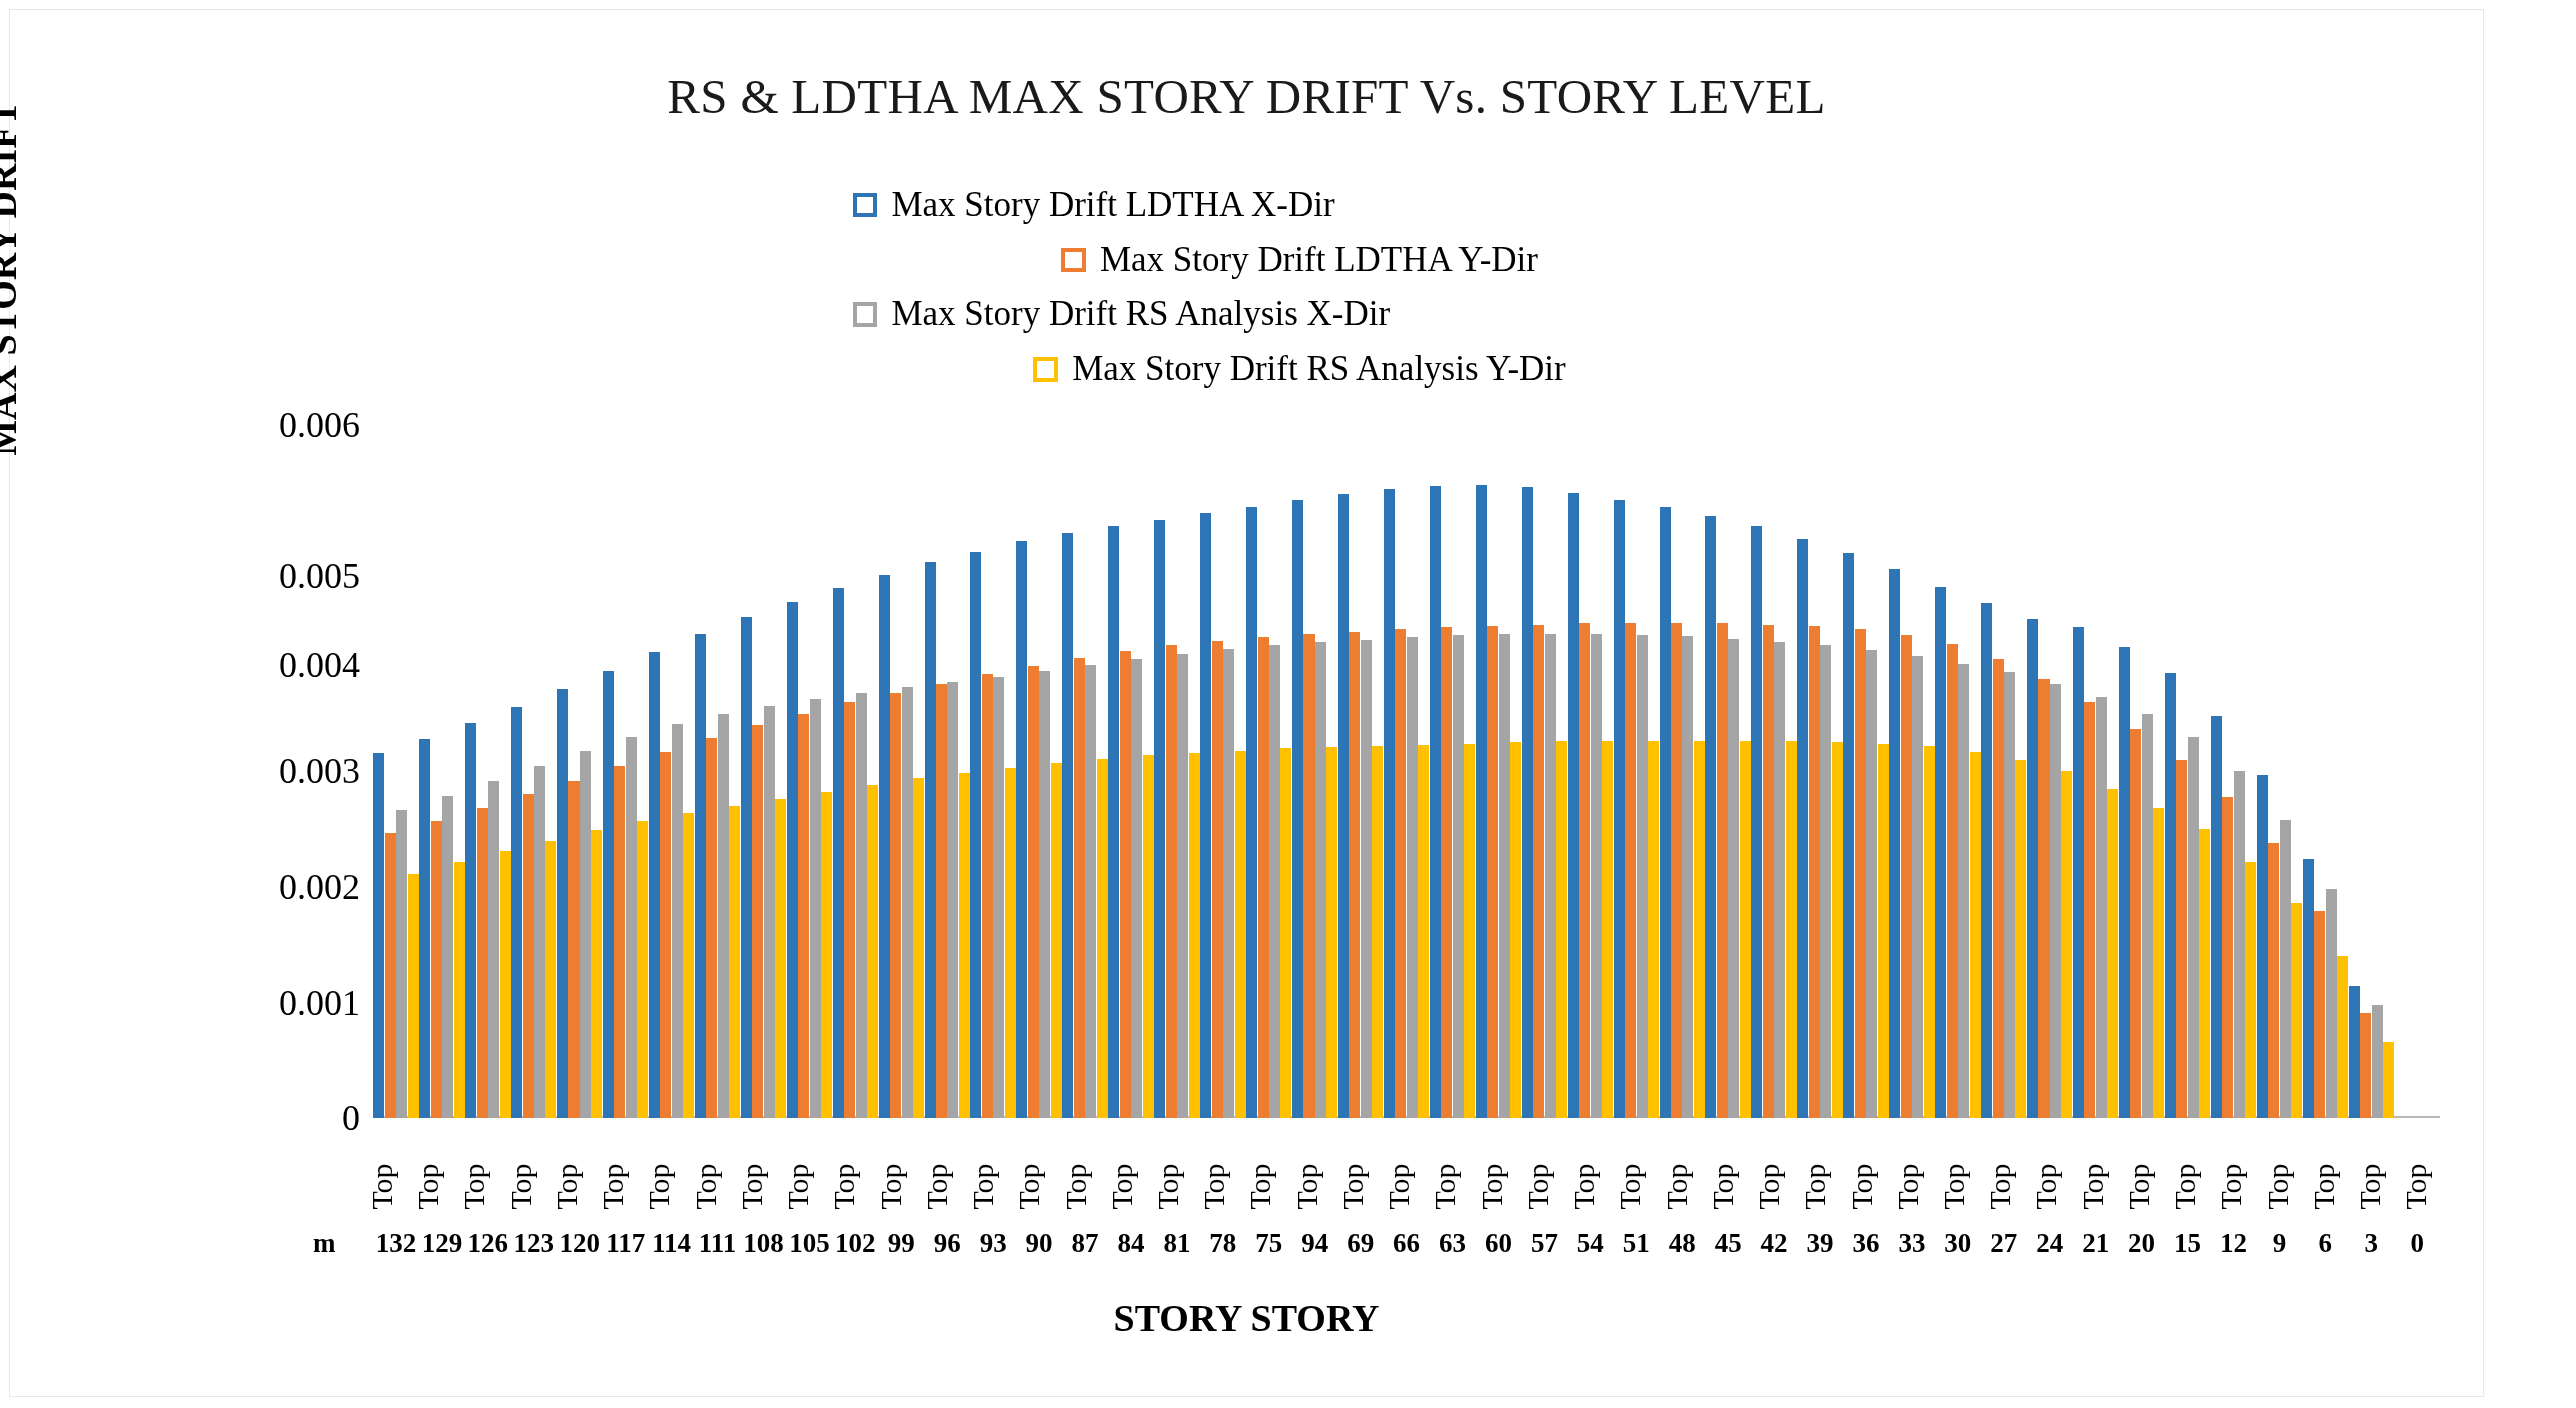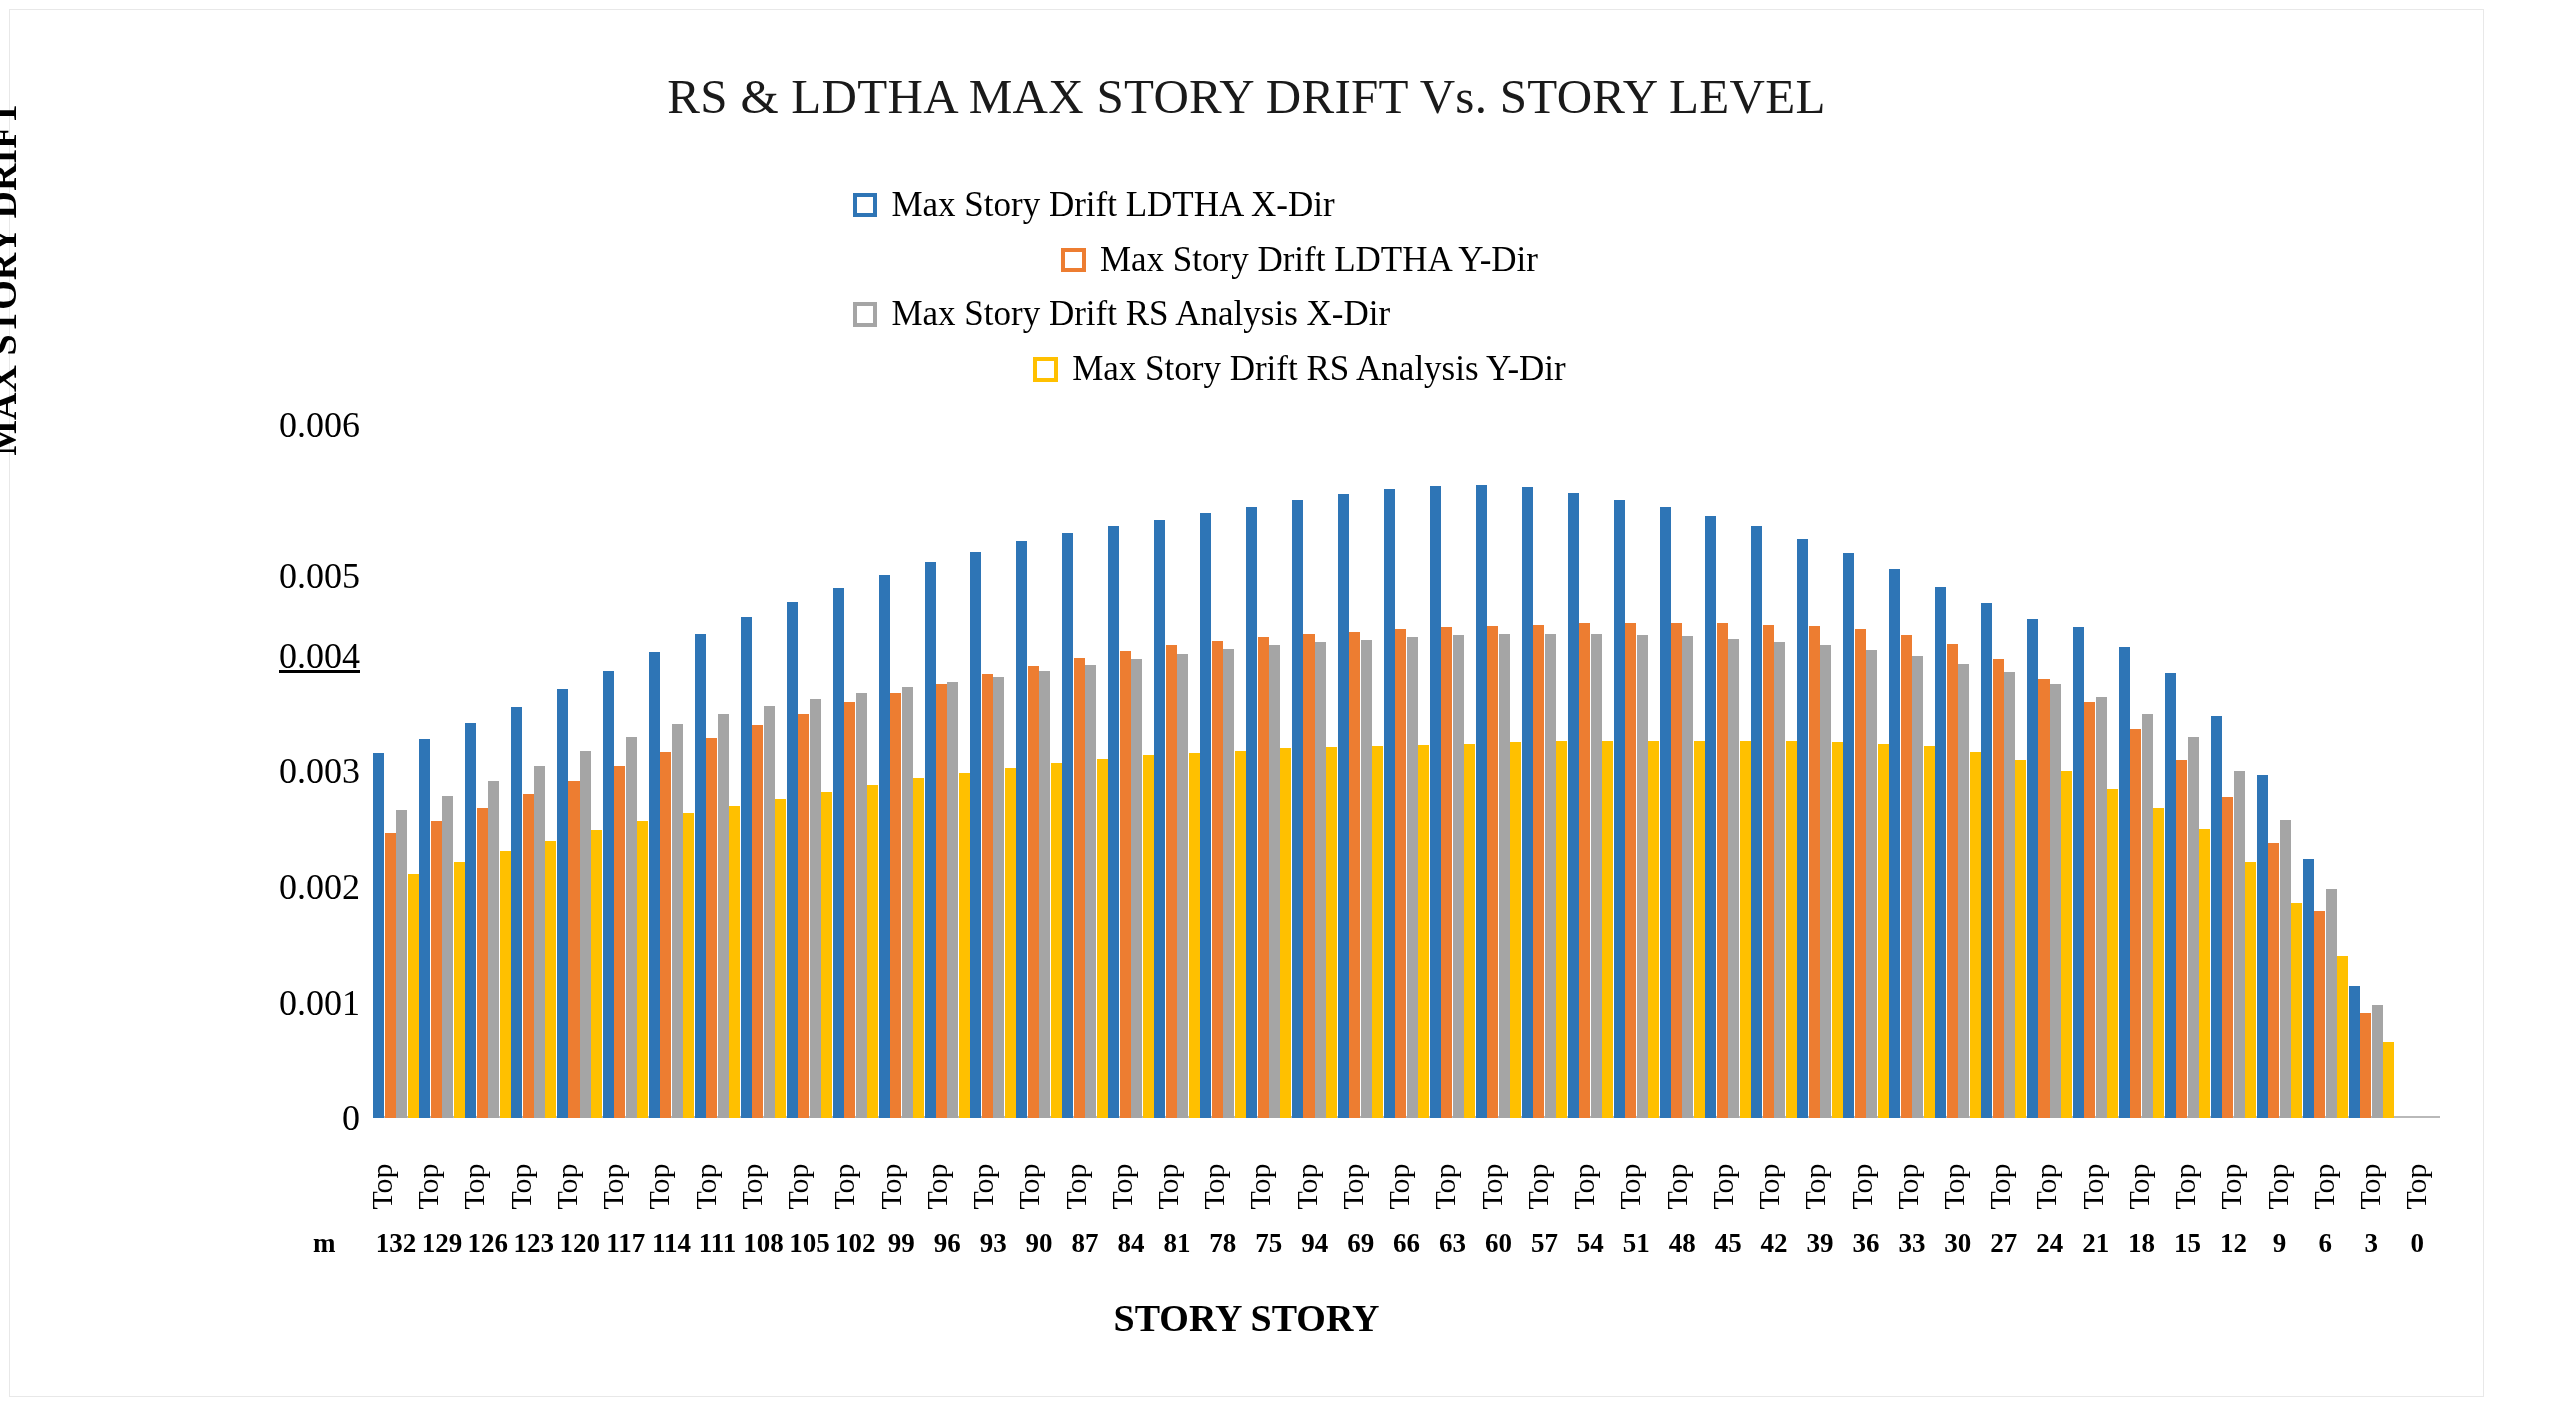--- a/index.html
+++ b/index.html
@@ -219,21 +219,21 @@
   </div>
 
   <div class="y-axis-label">MAX STORY DRIFT</div>
 
   <div class="plot-area">
     <div id="y-ticks">
         <div class="y-tick" style="top: 675px;">0</div>
         <div class="y-tick" style="top: 560px;">0.001</div>
         <div class="y-tick" style="top: 444px;">0.002</div>
         <div class="y-tick" style="top: 328px;">0.003</div>
-        <div class="y-tick" style="top: 213px; text-decoration: underline;">0.004</div>
+        <div class="y-tick" style="top: 222px;">0.004</div>
         <div class="y-tick" style="top: 97px; margin-top: 36px;">0.005</div>
         <div class="y-tick" style="top: -18px;">0.006</div>
       </div>
     <div class="axis-line"></div>
     <div class="bars" id="bars">
         <div class="group">
           <div class="bar s0" style="height: 365px; background: rgb(46, 117, 182);"></div>
           <div class="bar s1" style="height: 285px; background: rgb(237, 125, 49);"></div>
           <div class="bar s2" style="height: 308px; background: rgb(165, 165, 165);"></div>
           <div class="bar s3" style="height: 244px; background: rgb(255, 192, 0);"></div>
@@ -675,21 +675,21 @@
       <div class="x-level">48</div>
       <div class="x-level">45</div>
       <div class="x-level">42</div>
       <div class="x-level">39</div>
       <div class="x-level">36</div>
       <div class="x-level">33</div>
       <div class="x-level">30</div>
       <div class="x-level">27</div>
       <div class="x-level">24</div>
       <div class="x-level">21</div>
-      <div class="x-level">18</div>
+      <div class="x-level">20</div>
       <div class="x-level">15</div>
       <div class="x-level">12</div>
       <div class="x-level">9</div>
       <div class="x-level">6</div>
       <div class="x-level">3</div>
       <div class="x-level">0</div>
     </div>
   <div class="x-axis-title">STORY STORY</div>
 
 </div>

